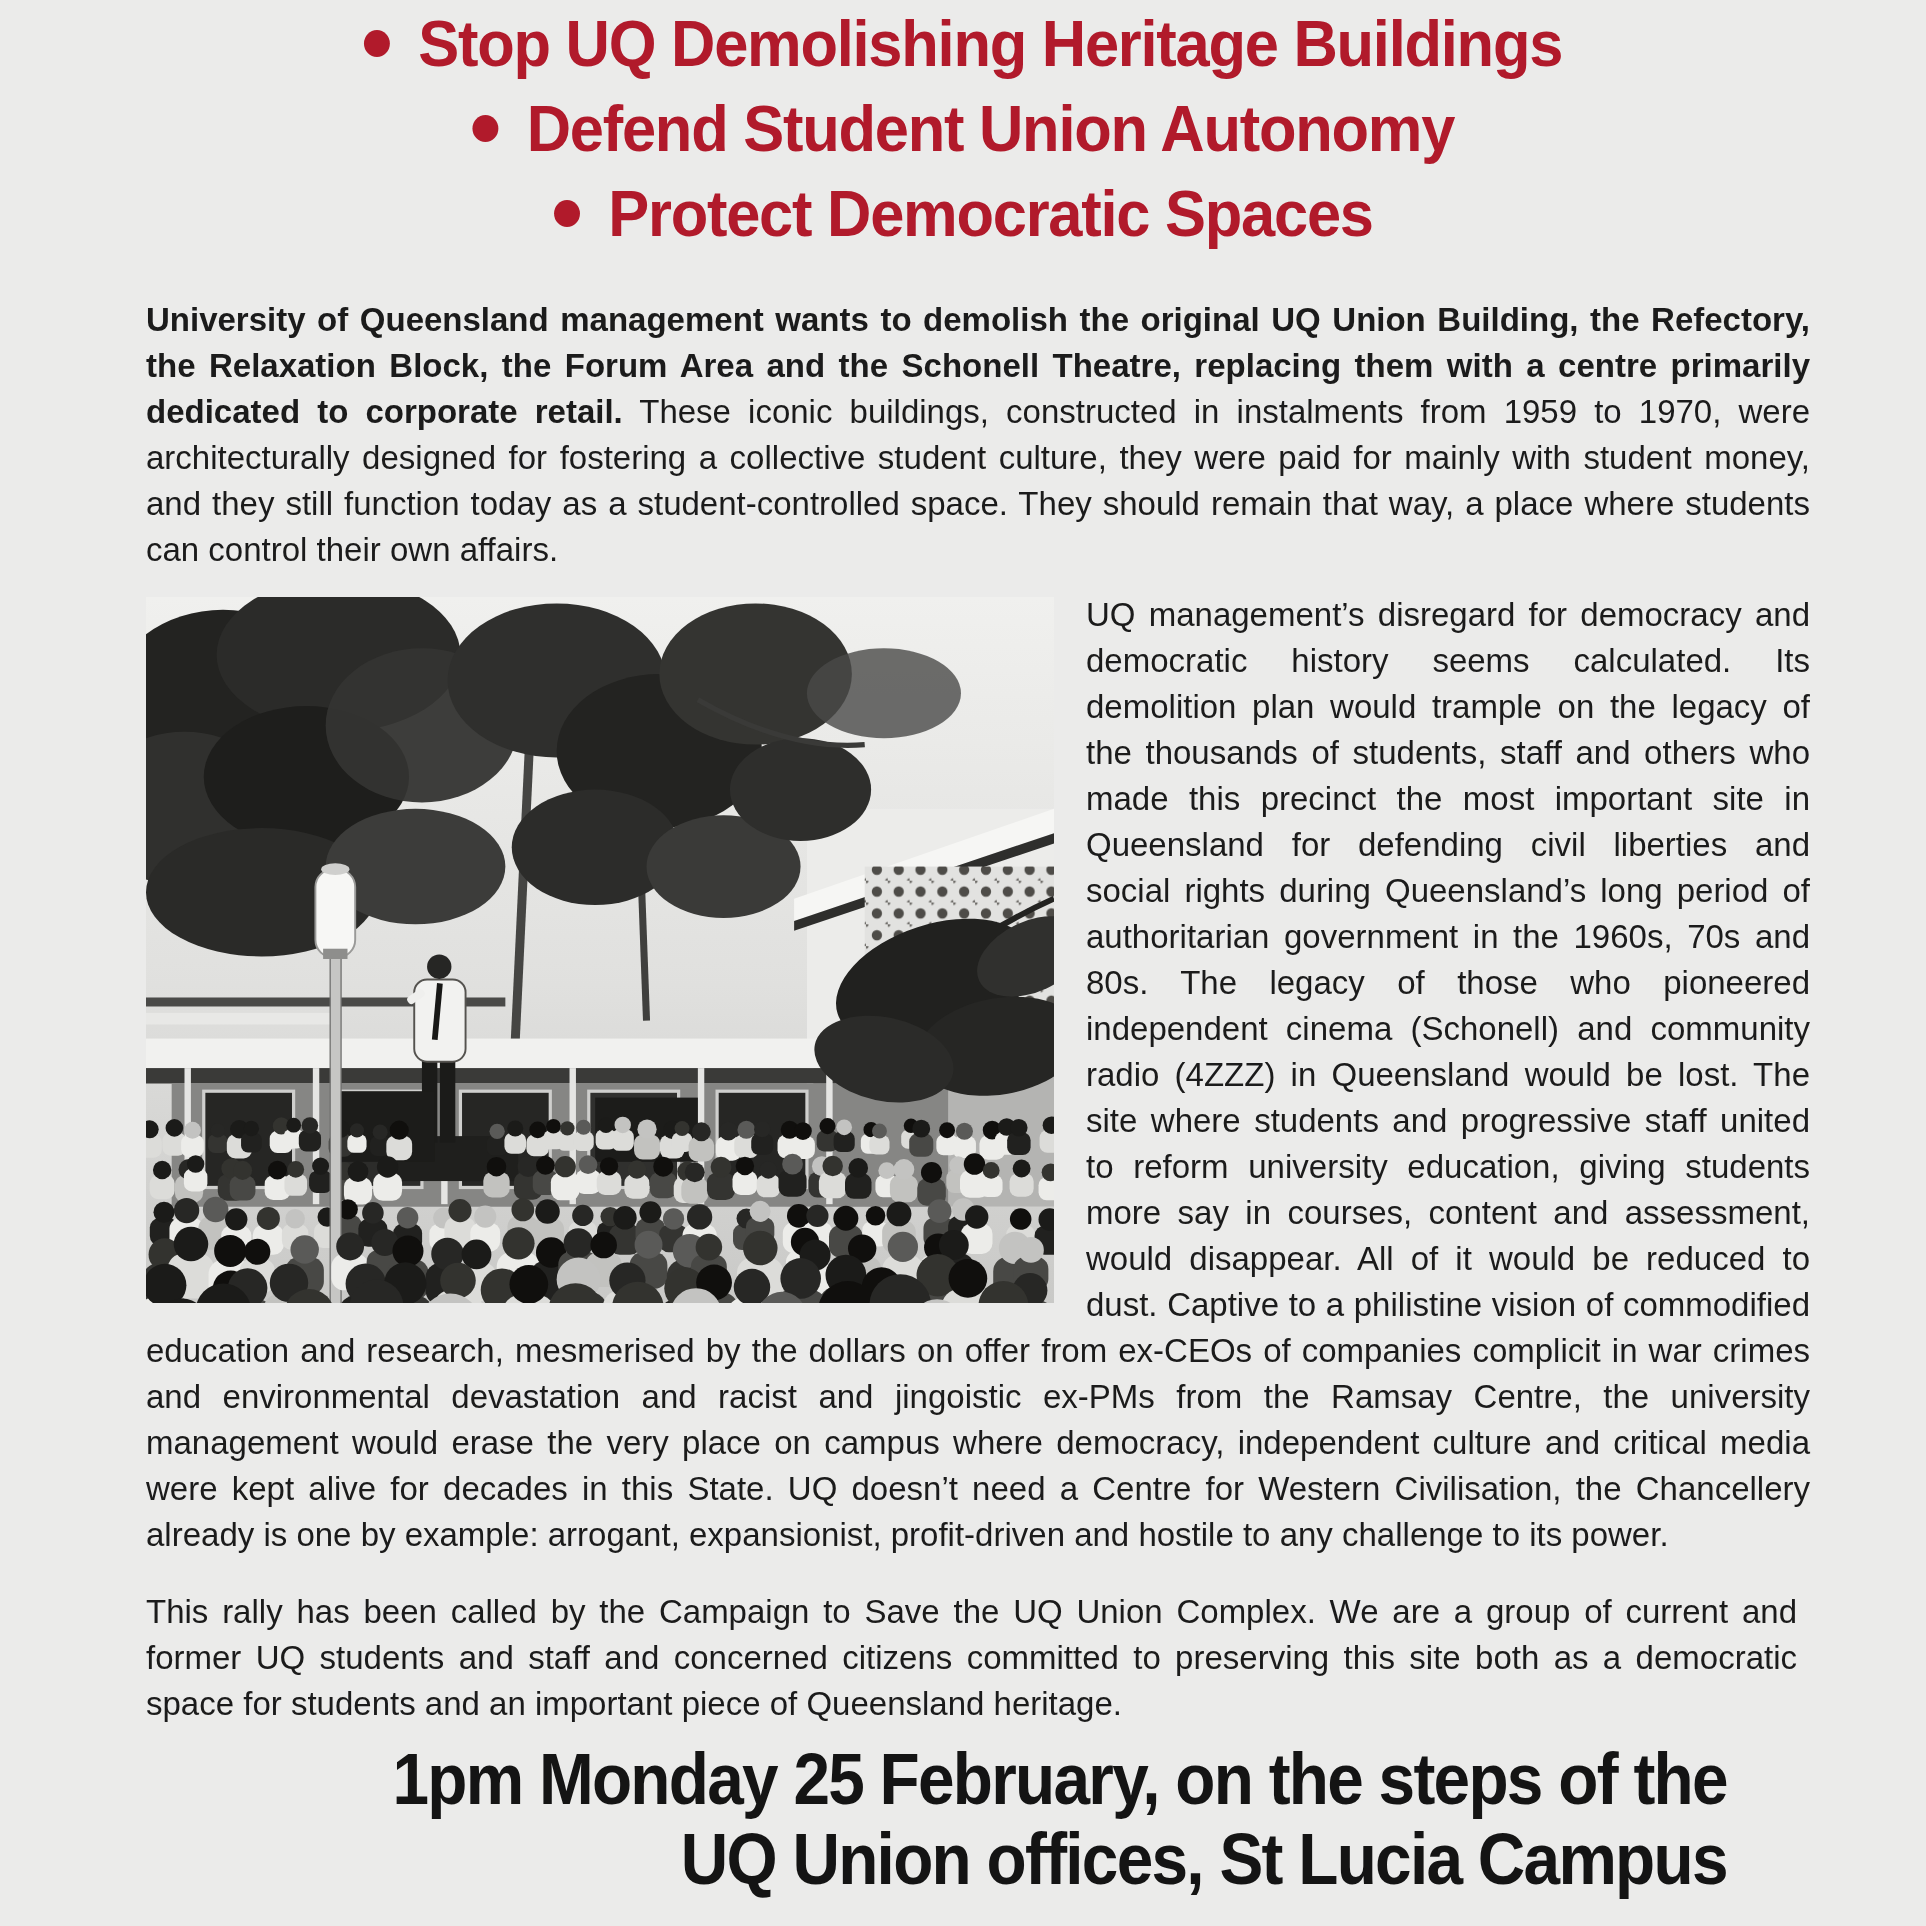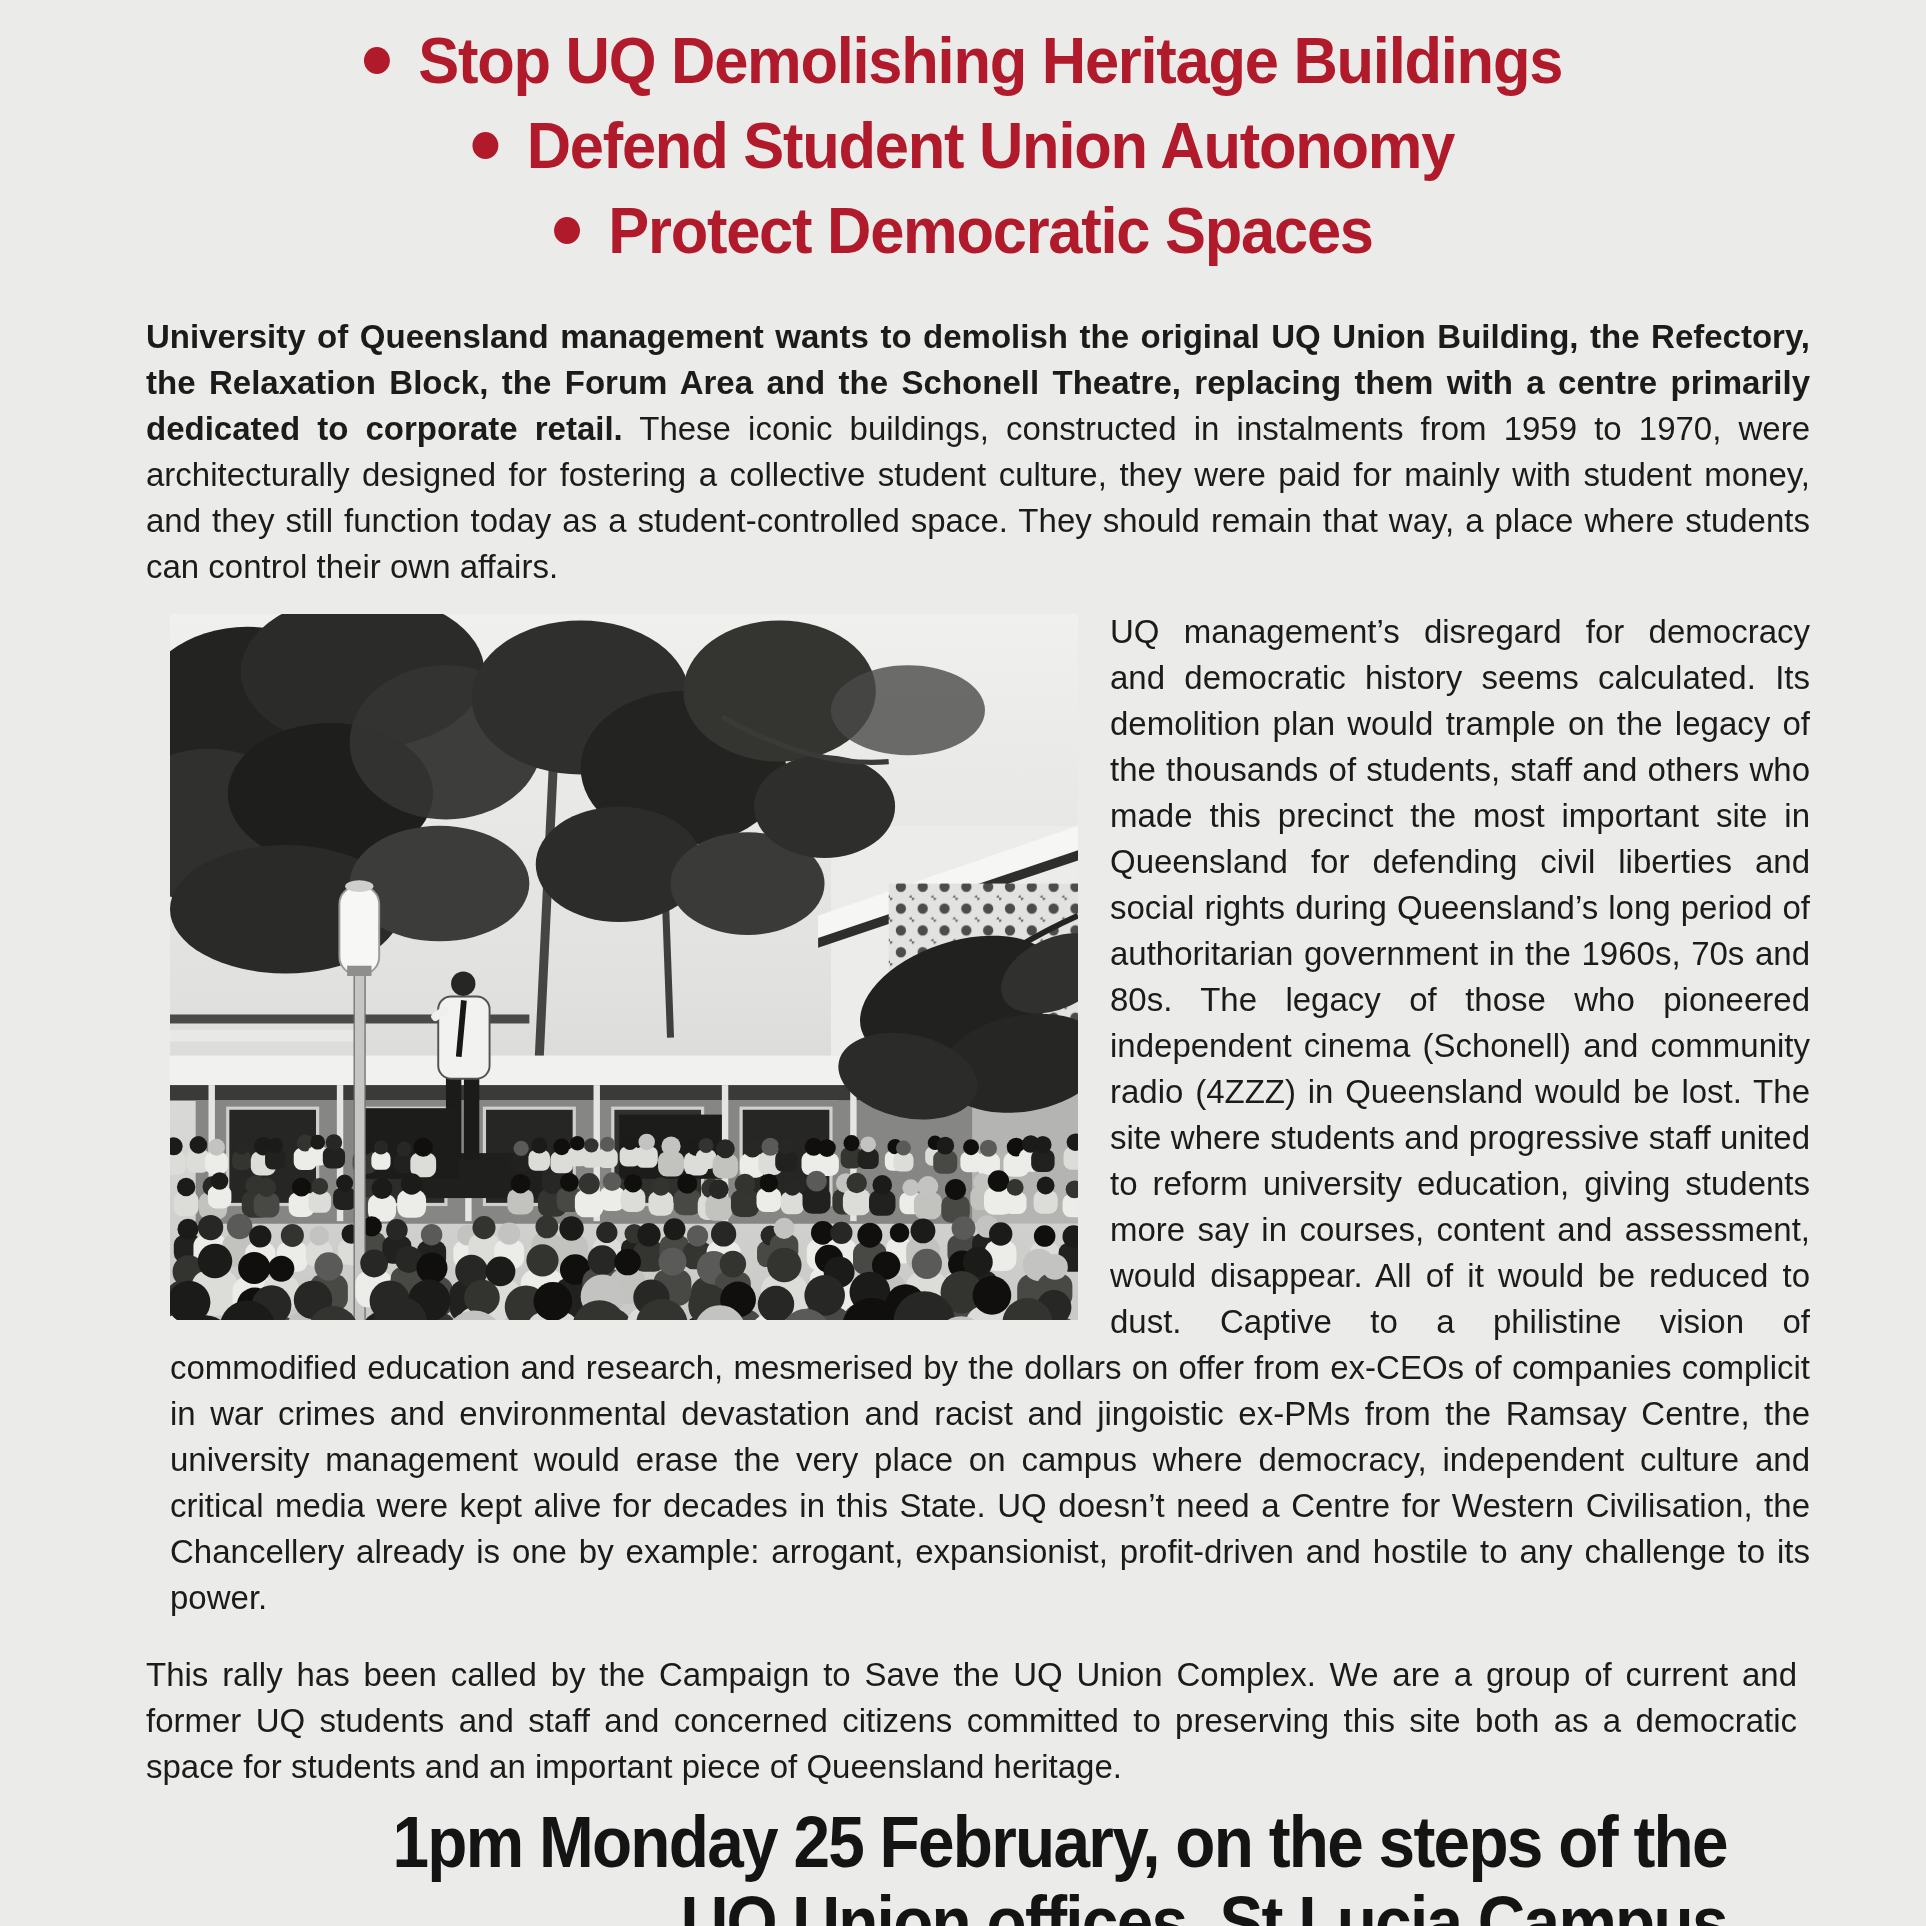--- a/index.html
+++ b/index.html
@@ -6,21 +6,21 @@
   .page{
     position:relative;
     width:1926px;height:1926px;
     background:var(--bg,#ebebea);
     overflow:hidden;
     font-family:"Liberation Sans", sans-serif;
     color:var(--ink,#1b1b1b);
     box-sizing:border-box;
   }
   .headlines{
-    padding-top:18px;
+    padding-top:1px;
     display:flex;flex-direction:column;align-items:center;
   }
   .headline{
     display:flex;align-items:center;
     height:85px;
     color:var(--red,#b11a2b);
     font-weight:700;
     font-size:64px;
     letter-spacing:-1.3px;
     white-space:nowrap;
@@ -32,21 +32,21 @@
     background:var(--red,#b11a2b);
     margin-right:29.5px;flex:none;
   }
   .content{padding-left:146px;padding-right:116px;}
   .intro{
     margin:41px 0 0 0;
     font-size:33px;line-height:46px;
     text-align:justify;
   }
   .intro .lead{font-weight:700;}
-  .flow{margin-top:19px;margin-left:24px;}
+  .flow{margin-top:19px;}
   .photo{
     float:left;
     width:908px;height:706px;
     margin:5.1px 32px 16.7px 0;
     padding:0;
   }
   .photo svg{display:block;width:100%;height:100%;}
   .bodytext{
     margin:0;
     font-size:33px;line-height:46px;

